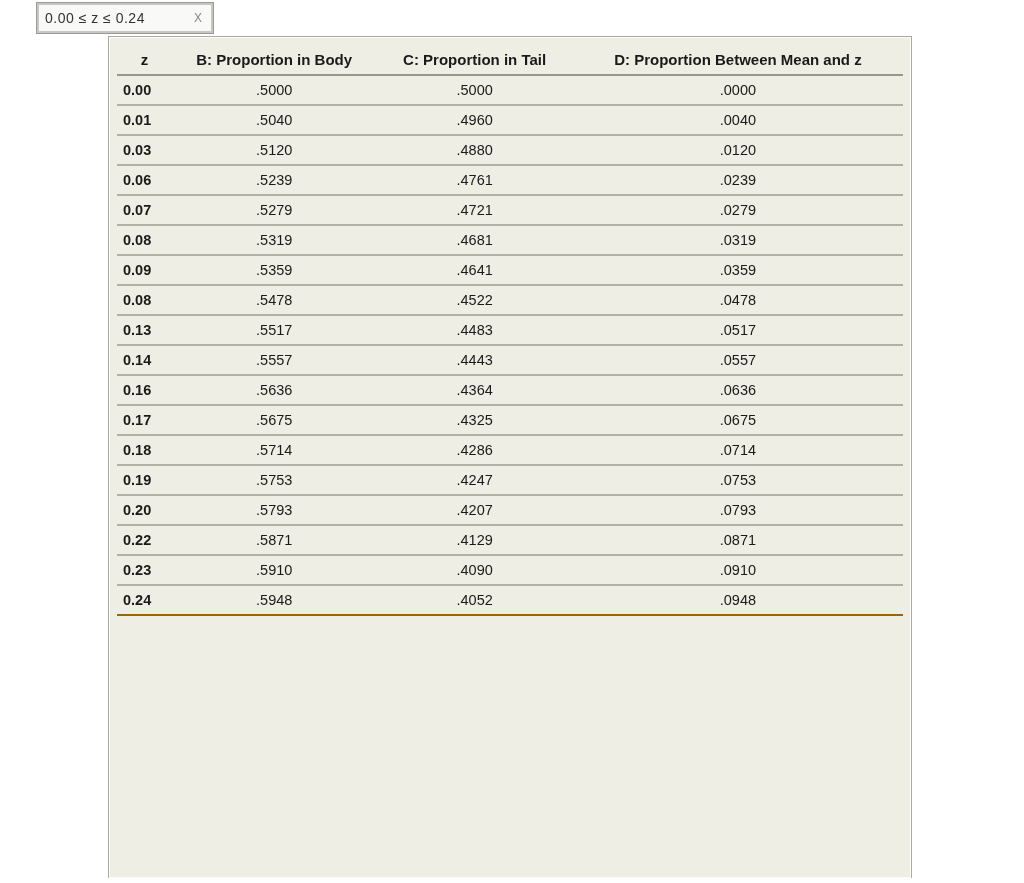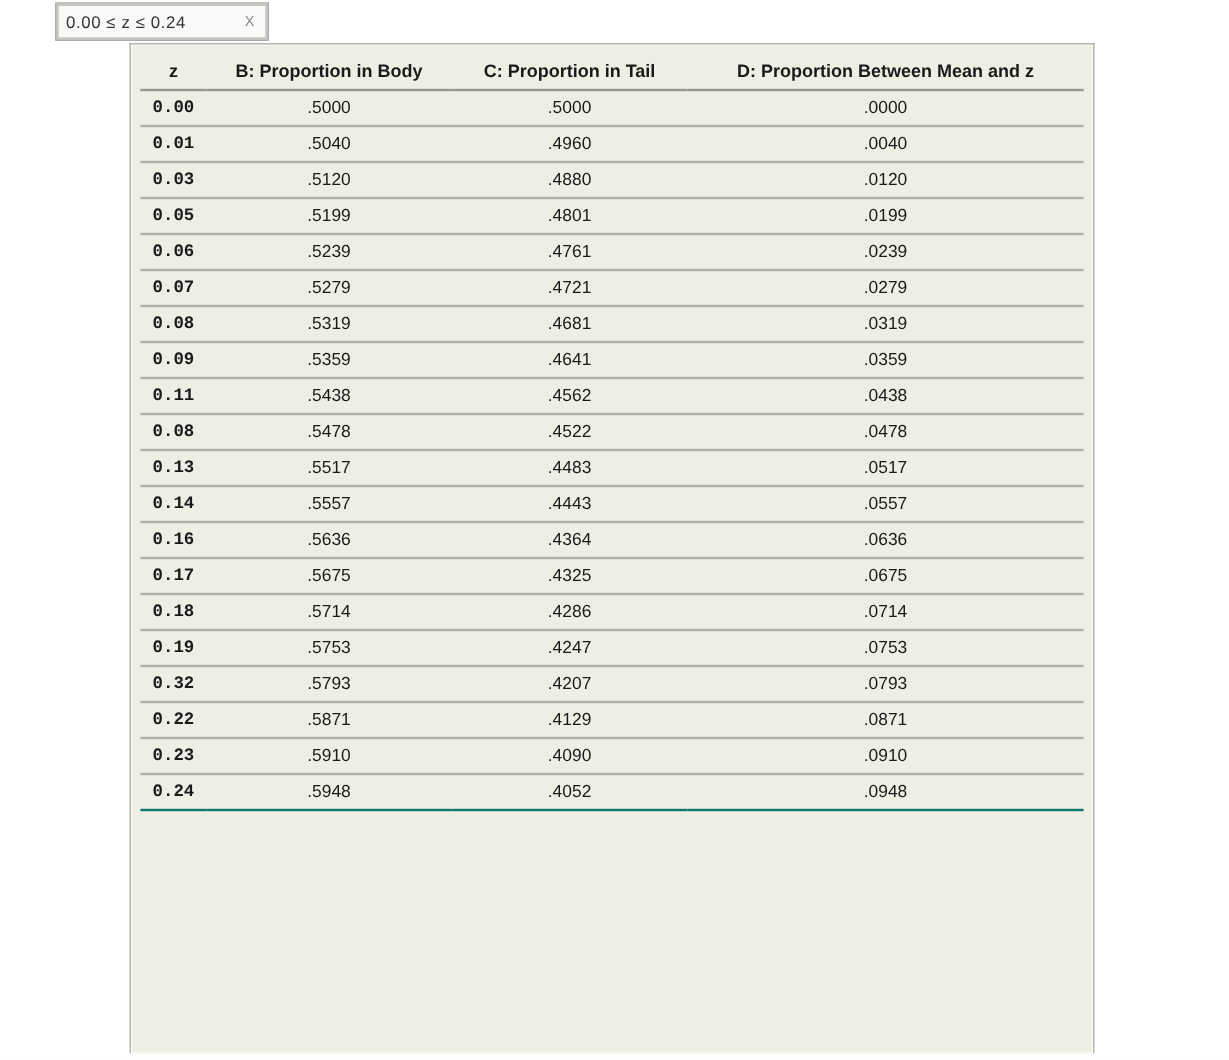--- a/index.html
+++ b/index.html
@@ -13,21 +13,21 @@
   .page {
     width: 1024px;
     height: 883px;
     position: relative;
     background: #ffffff;
   }
   
   .tabbar {
     position: absolute;
     top: 2px;
-    left: 46px;
+    left: 36px;
     display: flex;
     align-items: center;
   }
   .tab {
     display: flex;
     align-items: center;
     gap: 6px;
     padding: 4px 8px;
     background: #f9f9f7;
     border: 1px solid #9a9a9a;
@@ -91,26 +91,25 @@
 
   tbody td {
     padding: 6px 6px;
     border-bottom: 2px solid #b0b0a6;
     font-size: 14.5px;
     text-align: center;
     color: #1a1a1a;
   }
   tbody td.z-cell {
     font-weight: bold;
-    text-align: center;
+    text-align: left;
     padding-left: 6px;
-    font-family: Liberation Mono, monospace;
   }
   tbody tr:last-child td {
-    border-bottom: 2px solid #0f766e;
+    border-bottom: 2px solid #a16207;
   }
 </style>
 </head>
 <body>
 
 <div class="page">
 
   <div class="tabbar">
     <div class="tab">
       <span class="tab-label">0.00 ≤ z ≤ 0.24</span>
@@ -148,26 +147,20 @@
             <td>.4960</td>
             <td>.0040</td>
           </tr>
           <tr>
             <td class="z-cell">0.03</td>
             <td>.5120</td>
             <td>.4880</td>
             <td>.0120</td>
           </tr>
           <tr>
-            <td class="z-cell">0.05</td>
-            <td>.5199</td>
-            <td>.4801</td>
-            <td>.0199</td>
-          </tr>
-          <tr>
             <td class="z-cell">0.06</td>
             <td>.5239</td>
             <td>.4761</td>
             <td>.0239</td>
           </tr>
           <tr>
             <td class="z-cell">0.07</td>
             <td>.5279</td>
             <td>.4721</td>
             <td>.0279</td>
@@ -178,26 +171,20 @@
             <td>.4681</td>
             <td>.0319</td>
           </tr>
           <tr>
             <td class="z-cell">0.09</td>
             <td>.5359</td>
             <td>.4641</td>
             <td>.0359</td>
           </tr>
           <tr>
-            <td class="z-cell">0.11</td>
-            <td>.5438</td>
-            <td>.4562</td>
-            <td>.0438</td>
-          </tr>
-          <tr>
             <td class="z-cell">0.08</td>
             <td>.5478</td>
             <td>.4522</td>
             <td>.0478</td>
           </tr>
           <tr>
             <td class="z-cell">0.13</td>
             <td>.5517</td>
             <td>.4483</td>
             <td>.0517</td>
@@ -226,21 +213,21 @@
             <td>.4286</td>
             <td>.0714</td>
           </tr>
           <tr>
             <td class="z-cell">0.19</td>
             <td>.5753</td>
             <td>.4247</td>
             <td>.0753</td>
           </tr>
           <tr>
-            <td class="z-cell">0.32</td>
+            <td class="z-cell">0.20</td>
             <td>.5793</td>
             <td>.4207</td>
             <td>.0793</td>
           </tr>
           <tr>
             <td class="z-cell">0.22</td>
             <td>.5871</td>
             <td>.4129</td>
             <td>.0871</td>
           </tr>

